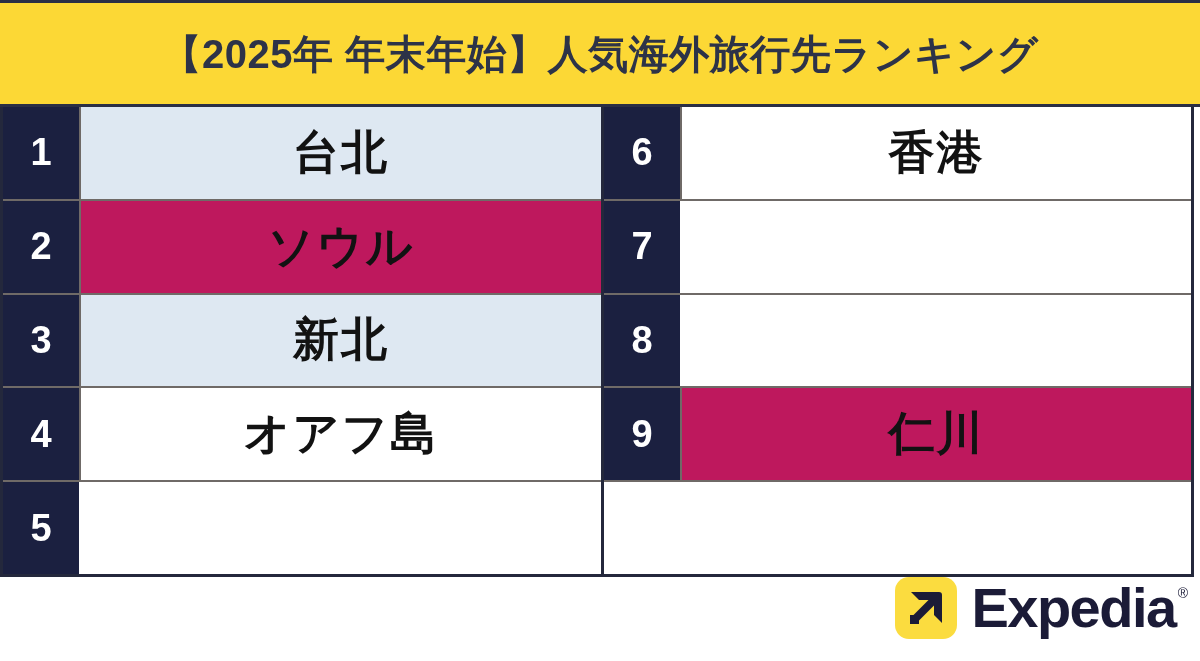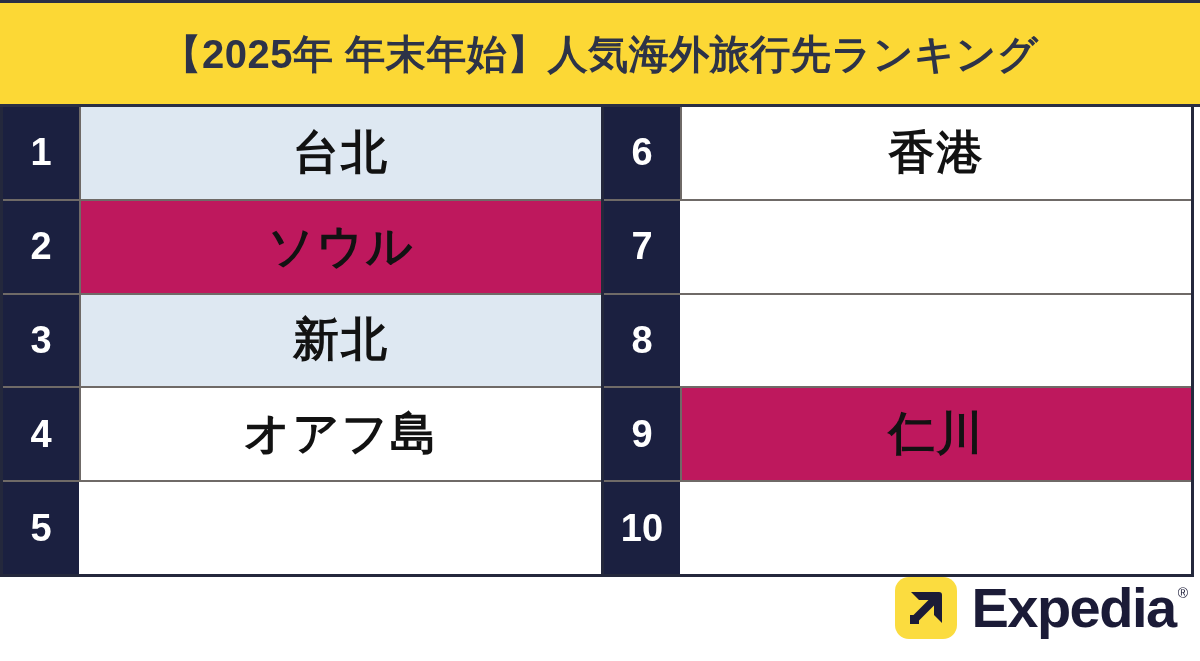--- a/index.html
+++ b/index.html
@@ -205,21 +205,20 @@
       <div class="rank-row">
         <div class="rank-number">8</div>
       </div>
 
       <div class="rank-row">
         <div class="rank-number">9</div>
         <div class="rank-dest bg-peach">仁川</div>
       </div>
 
       <div class="rank-row">
-        <div class="rank-number">10</div>
       </div>
 
     </div>
 
   </div>
 
   <div class="footer">
     <div class="expedia-logo">
       <div class="logo-mark">
         <svg width="62" height="62" viewBox="0 0 62 62" aria-hidden="true">

